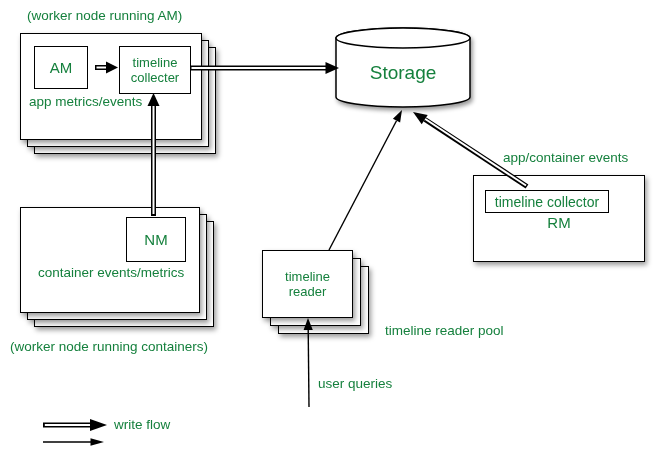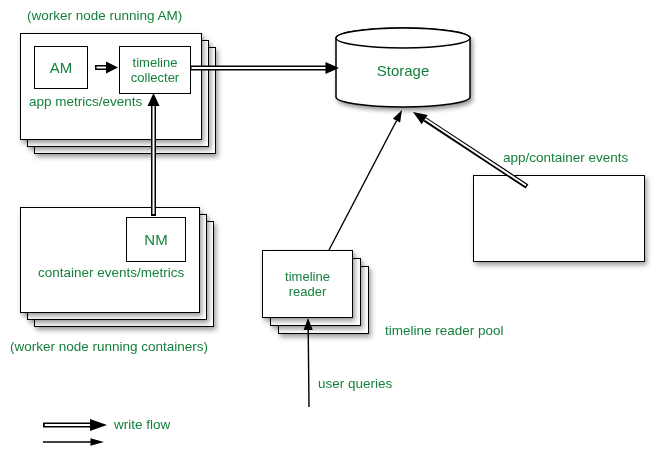--- a/index.html
+++ b/index.html
@@ -16,21 +16,21 @@
     display:flex;align-items:center;justify-content:center;text-align:center;
   }
   .stack{position:absolute;}
   .note{position:absolute;font-size:13.5px;white-space:nowrap;}
   .pre{white-space:pre-line;line-height:1.18;}
   .boxlabel{font-size:15px;}
   .boxlabel-sm{font-size:13px;}
   .overlay{position:absolute;left:0;top:0;z-index:20;pointer-events:none;}
   .storage-label{
     position:absolute;left:336px;top:62px;width:134px;text-align:center;
-    font-size:15px;z-index:25;
+    font-size:19px;z-index:25;
   }
   .rm-title{position:absolute;left:0;top:38px;width:100%;text-align:center;font-size:15px;}
 </style>
 </head>
 <body>
 
 <div class="canvas">
 
   <div class="note" style="left:27px;top:8px;">(worker node running AM)</div>
 
@@ -56,20 +56,24 @@
       <div class="ibox" style="left:105px;top:9px;width:60px;height:45px;box-shadow:none;">
         <span class="boxlabel">NM</span>
       </div>
       <div class="note" style="left:17px;top:57px;">container events/metrics</div>
     </div>
   </div>
 
   <div class="note" style="left:10px;top:339px;">(worker node running containers)</div>
 
   <div class="layer" style="left:473px;top:175px;width:172px;height:87px;">
+    <div class="ibox" style="left:11px;top:14px;width:124px;height:23px;box-shadow:none;">
+      <span style="font-size:14px;">timeline collector</span>
+    </div>
+    <div class="rm-title">RM</div>
   </div>
 
   <div class="note" style="left:503px;top:150px;">app/container events</div>
 
   <div class="stack" style="left:262px;top:250px;width:112px;height:88px;">
     <div class="layer" style="left:16px;top:16px;width:91px;height:68px;"></div>
     <div class="layer" style="left:8px;top:8px;width:91px;height:68px;"></div>
     <div class="layer" style="left:0;top:0;width:91px;height:68px;display:flex;align-items:center;justify-content:center;text-align:center;">
       <span class="boxlabel-sm pre">timeline
 reader</span>

